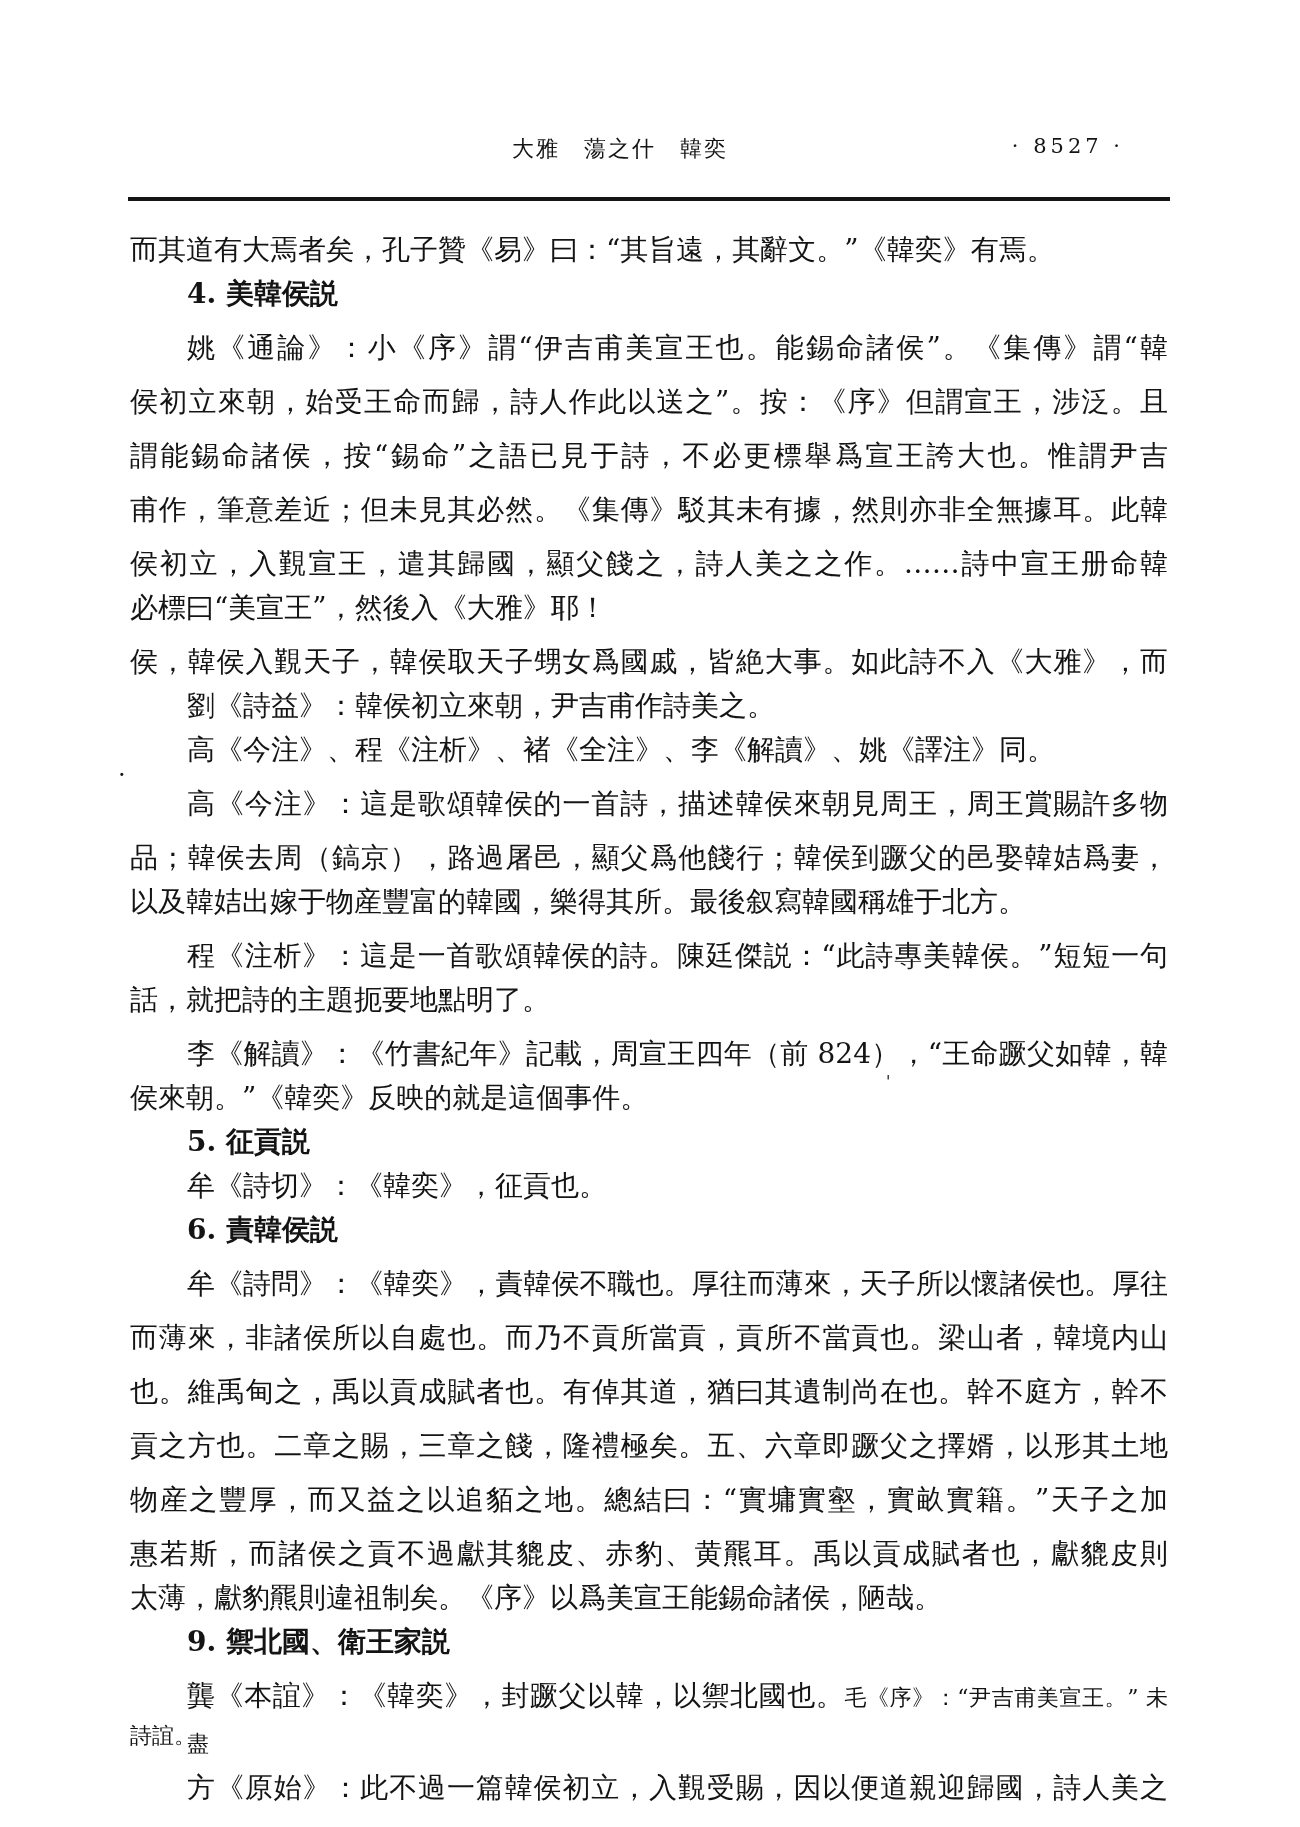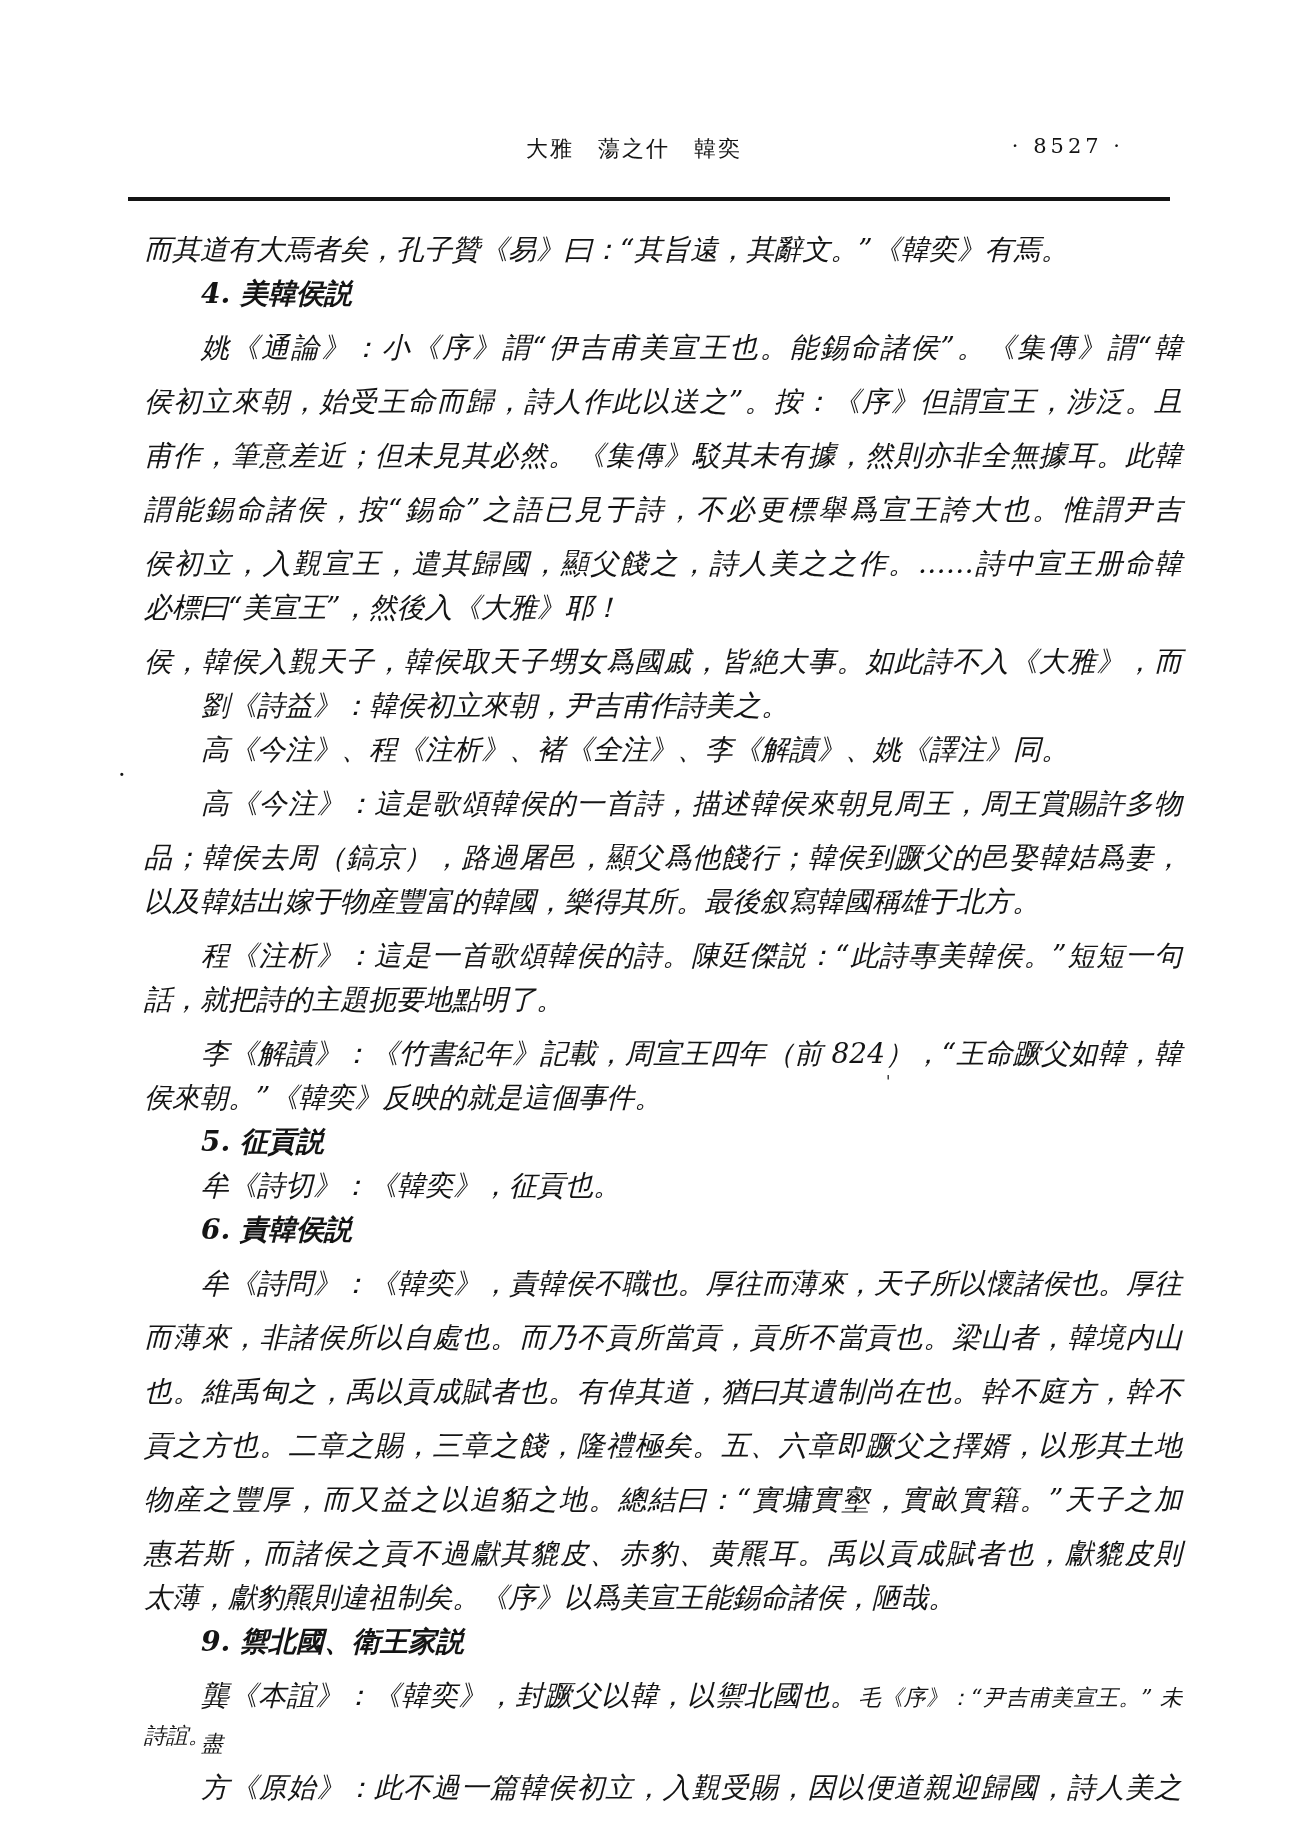--- a/index.html
+++ b/index.html
@@ -12,21 +12,21 @@
     position: relative;
     width: 1300px;
     height: 1827px;
     background: var(--paper);
     color: var(--ink);
     overflow: hidden;
   }
   .running-title {
     position: absolute;
     top: 134px;
-    left: 634px;
+    left: 620px;
     transform: translateX(-50%);
     font-size: 22px;
     letter-spacing: 2px;
     white-space: nowrap;
     color: var(--ink);
   }
   .page-number {
     position: absolute;
     top: 134px;
     right: 176px;
@@ -39,23 +39,22 @@
     position: absolute;
     top: 197px;
     left: 128px;
     width: 1042px;
     height: 4px;
     background: var(--ink);
   }
   .text-block {
     position: absolute;
     top: 228px;
-    left: 144px;
+    left: 130px;
     width: 1038px;
-    font-style: italic;
   }
   .line {
     height: 44px;
     line-height: 44px;
     font-size: 28px;
     white-space: nowrap;
     text-align: left;
     color: var(--ink);
   }
   .line.fill {
@@ -81,22 +80,22 @@
 
 <div class="page">
   <div class="running-title">大雅　蕩之什　韓奕</div>
   <div class="page-number">· 8527 ·</div>
   <div class="header-rule"></div>
   <main class="text-block">
       <div class="line body"><span class="run">而其道有大焉者矣，孔子贊《易》曰：“其旨遠，其辭文。”《韓奕》有焉。</span></div>
       <div class="line heading indent"><span class="run">4. 美韓侯説</span></div>
       <div class="line body indent fill"><span class="run">姚《通論》：小《序》謂“伊吉甫美宣王也。能錫命諸侯”。《集傳》謂“韓</span></div>
       <div class="line body fill"><span class="run">侯初立來朝，始受王命而歸，詩人作此以送之”。按：《序》但謂宣王，涉泛。且</span></div>
+      <div class="line body fill"><span class="run">謂能錫命諸侯，按“錫命”之語已見于詩，不必更標舉爲宣王誇大也。惟謂尹吉</span></div>
       <div class="line body fill"><span class="run">甫作，筆意差近；但未見其必然。《集傳》駁其未有據，然則亦非全無據耳。此韓</span></div>
-      <div class="line body fill"><span class="run">謂能錫命諸侯，按“錫命”之語已見于詩，不必更標舉爲宣王誇大也。惟謂尹吉</span></div>
       <div class="line body fill"><span class="run">侯初立，入覲宣王，遣其歸國，顯父餞之，詩人美之之作。……詩中宣王册命韓</span></div>
       <div class="line body"><span class="run">必標曰“美宣王”，然後入《大雅》耶！</span></div>
       <div class="line body fill"><span class="run">侯，韓侯入覲天子，韓侯取天子甥女爲國戚，皆絶大事。如此詩不入《大雅》，而</span></div>
       <div class="line body indent"><span class="run">劉《詩益》：韓侯初立來朝，尹吉甫作詩美之。</span></div>
       <div class="line body indent"><span class="run">高《今注》、程《注析》、褚《全注》、李《解讀》、姚《譯注》同。</span></div>
       <div class="line body indent fill"><span class="run">高《今注》：這是歌頌韓侯的一首詩，描述韓侯來朝見周王，周王賞賜許多物</span></div>
       <div class="line body fill"><span class="run">品；韓侯去周（鎬京），路過屠邑，顯父爲他餞行；韓侯到蹶父的邑娶韓姞爲妻，</span></div>
       <div class="line body"><span class="run">以及韓姞出嫁于物産豐富的韓國，樂得其所。最後叙寫韓國稱雄于北方。</span></div>
       <div class="line body indent fill"><span class="run">程《注析》：這是一首歌頌韓侯的詩。陳廷傑説：“此詩專美韓侯。”短短一句</span></div>
       <div class="line body"><span class="run">話，就把詩的主題扼要地點明了。</span></div>

